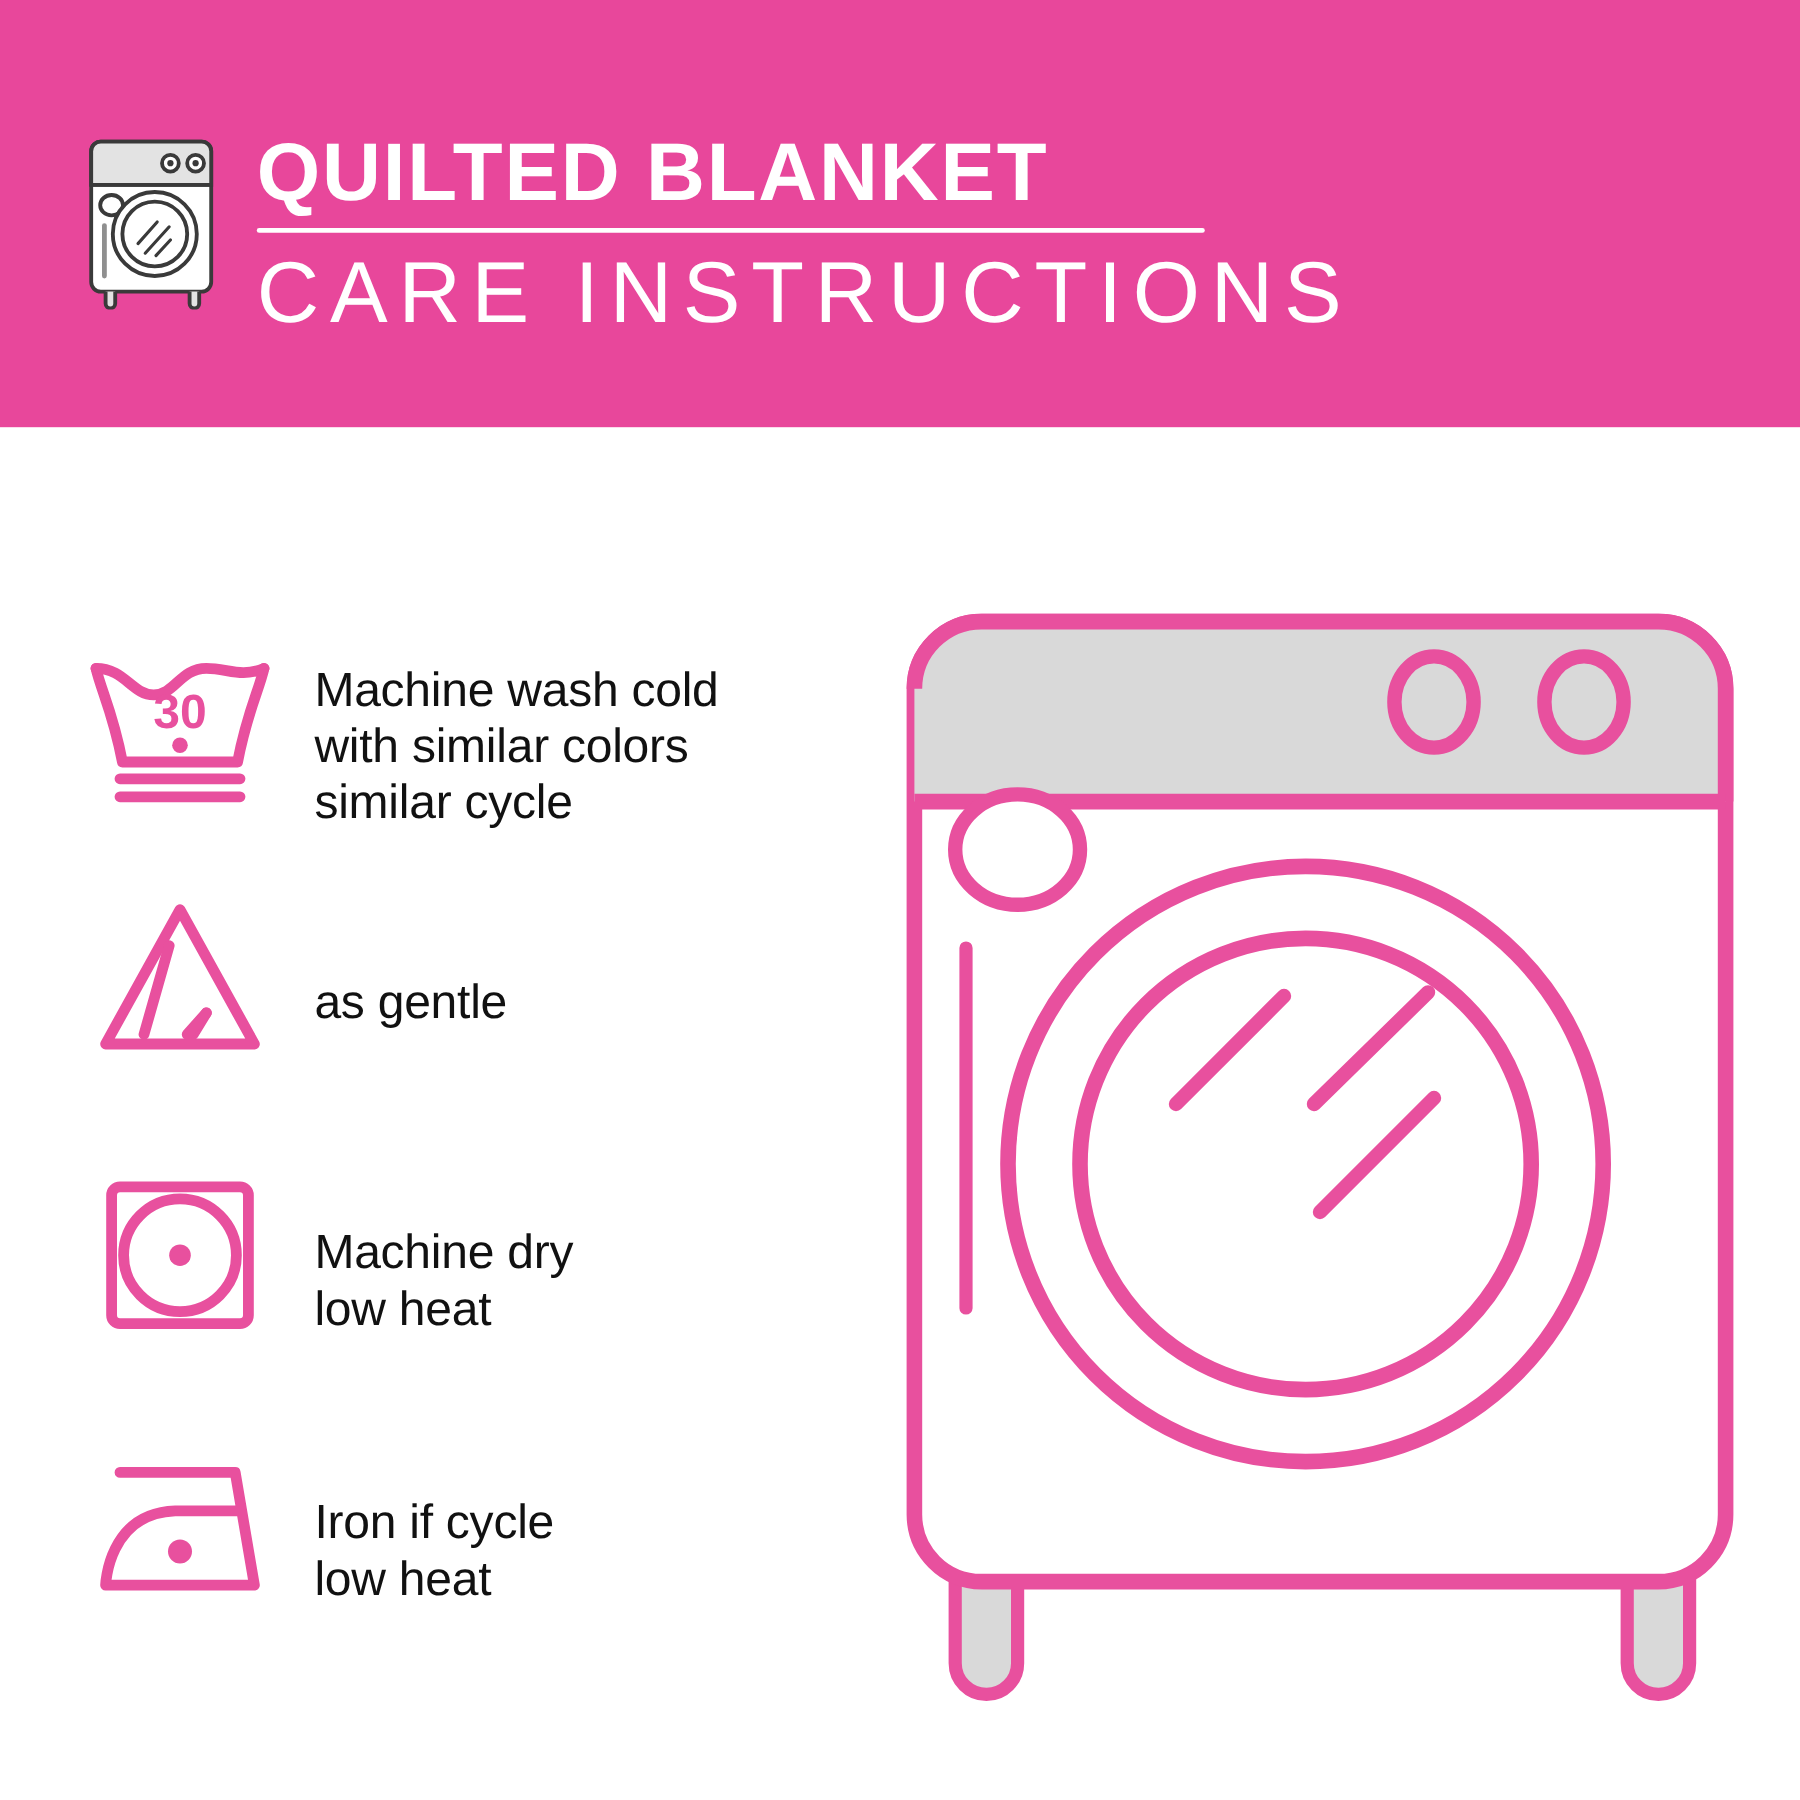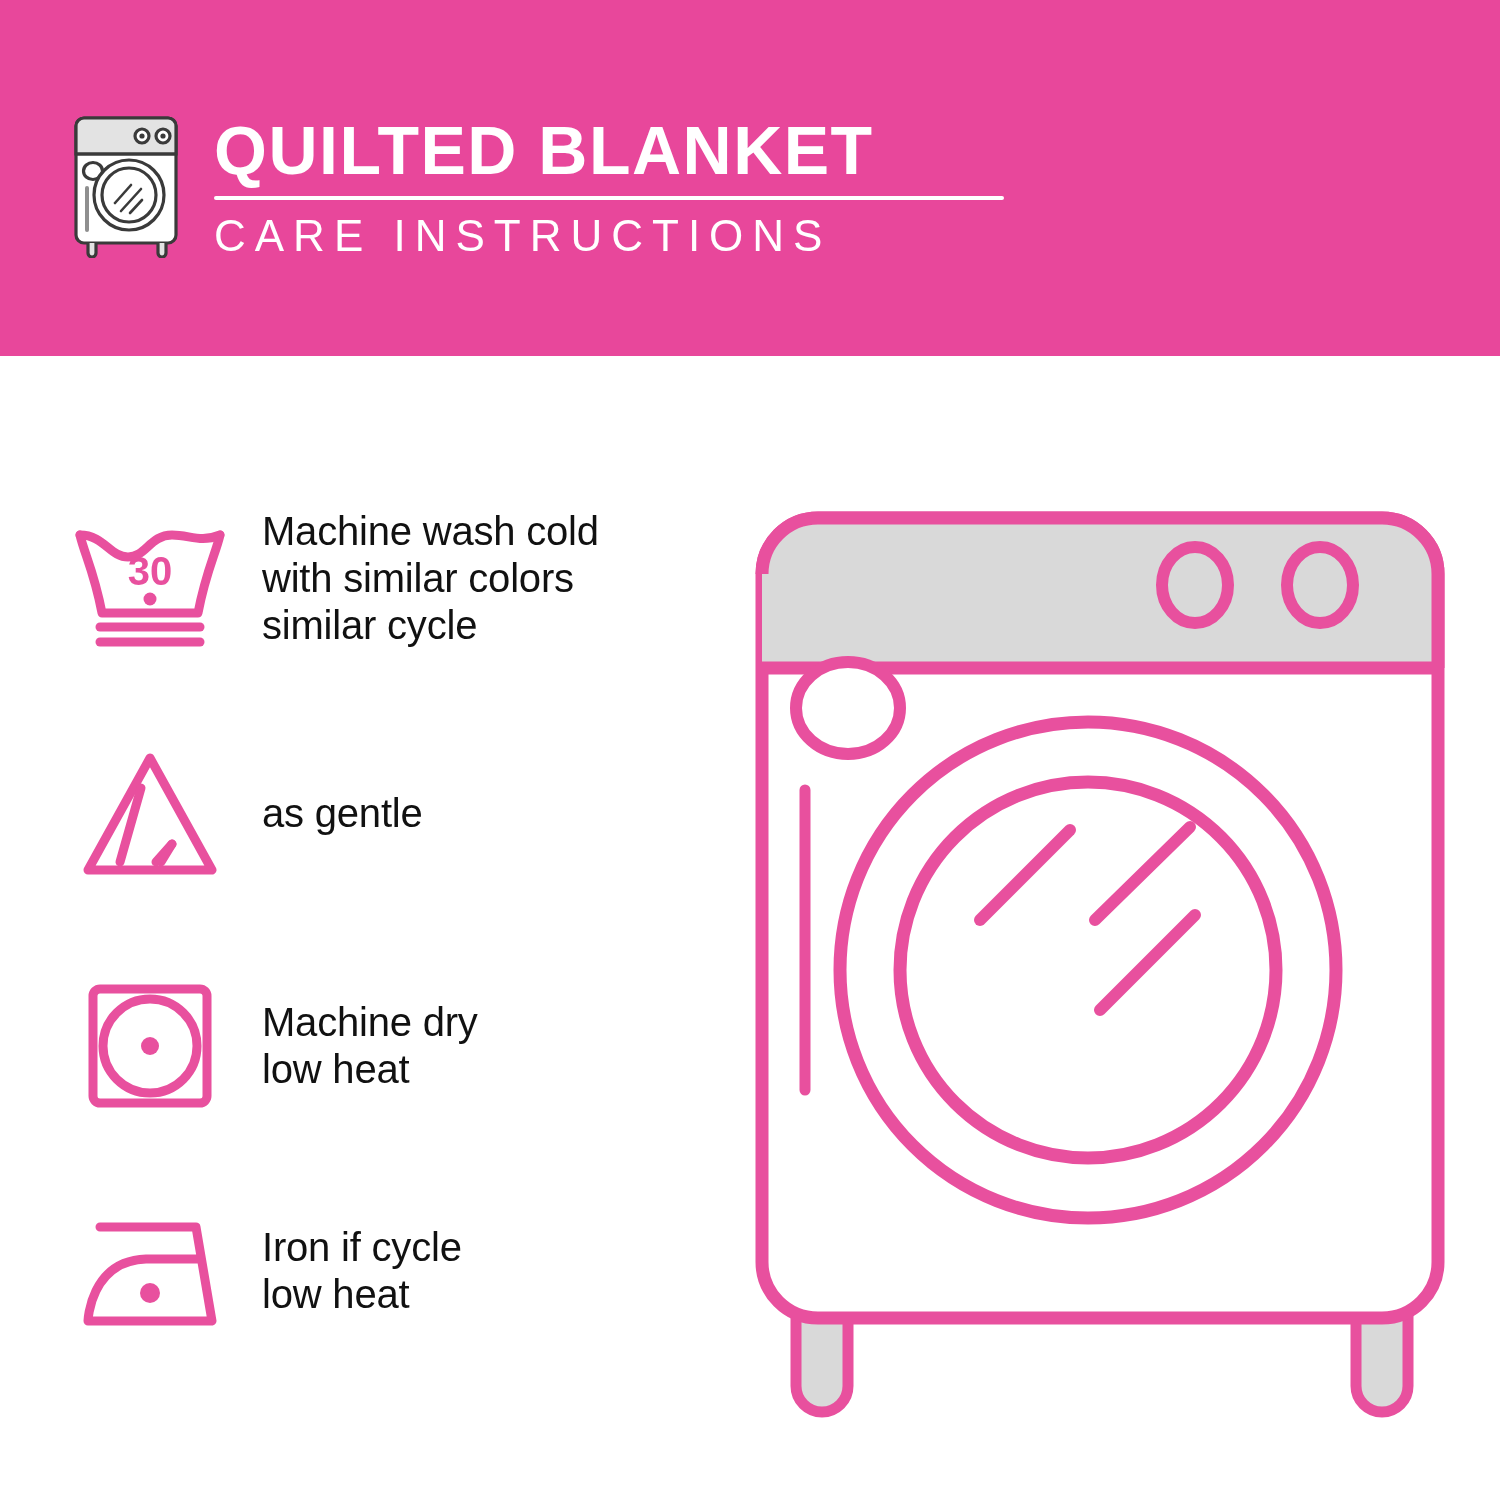--- a/index.html
+++ b/index.html
@@ -12,49 +12,49 @@
   .page { position:relative; width:1500px; height:1500px; background:#fff; }
 
   
   .header {
     position:absolute; left:0; top:0;
     width:1500px; height:356px;
     background:#e8479b;
   }
   .header-inner {
     position:absolute; left:62px; top:104px;
-    display:flex; align-items:flex-end;
+    display:flex; align-items:flex-start;
   }
   .header-logo { width:130px; height:150px; flex:0 0 auto; margin-top:4px; }
   .header-titles {
     margin-left:22px; padding-top:6px;
   }
   .title-main {
     font-size:68px; font-weight:bold; color:#ffffff;
     letter-spacing:1.5px; line-height:1.0;
     white-space:nowrap;
   }
   .title-rule {
     width:790px; height:4px; background:#ffffff;
     margin:12px 0 14px 0; border-radius:2px;
   }
   .title-sub {
-    font-size:44px; font-weight:300; color:#ffffff;
+    font-size:72px; font-weight:300; color:#ffffff;
     letter-spacing:9px; line-height:1.0;
     white-space:nowrap;
   }
 
   
   .care-list { position:absolute; left:0; top:356px; width:740px; height:1036px; }
   .care-row { position:absolute; display:flex; align-items:center; }
   .care-icon { width:180px; flex:0 0 180px; display:flex; justify-content:center; }
   .care-text {
     margin-left:22px;
     font-size:40px; line-height:1.18; color:#111111;
-    font-weight:400; letter-spacing:-0.2px;
+    font-weight:400; letter-spacing:-0.2px;margin-top:44px;
   }
   .care-text .ln { display:block; white-space:nowrap; }
 
   .row-wash   { left:60px; top:152px; }
   .row-bleach { left:60px; top:388px; }
   .row-dry    { left:60px; top:620px; }
   .row-iron   { left:60px; top:845px; }
 
   
   .machine-wrap { position:absolute; left:740px; top:490px; width:720px; height:950px; }

